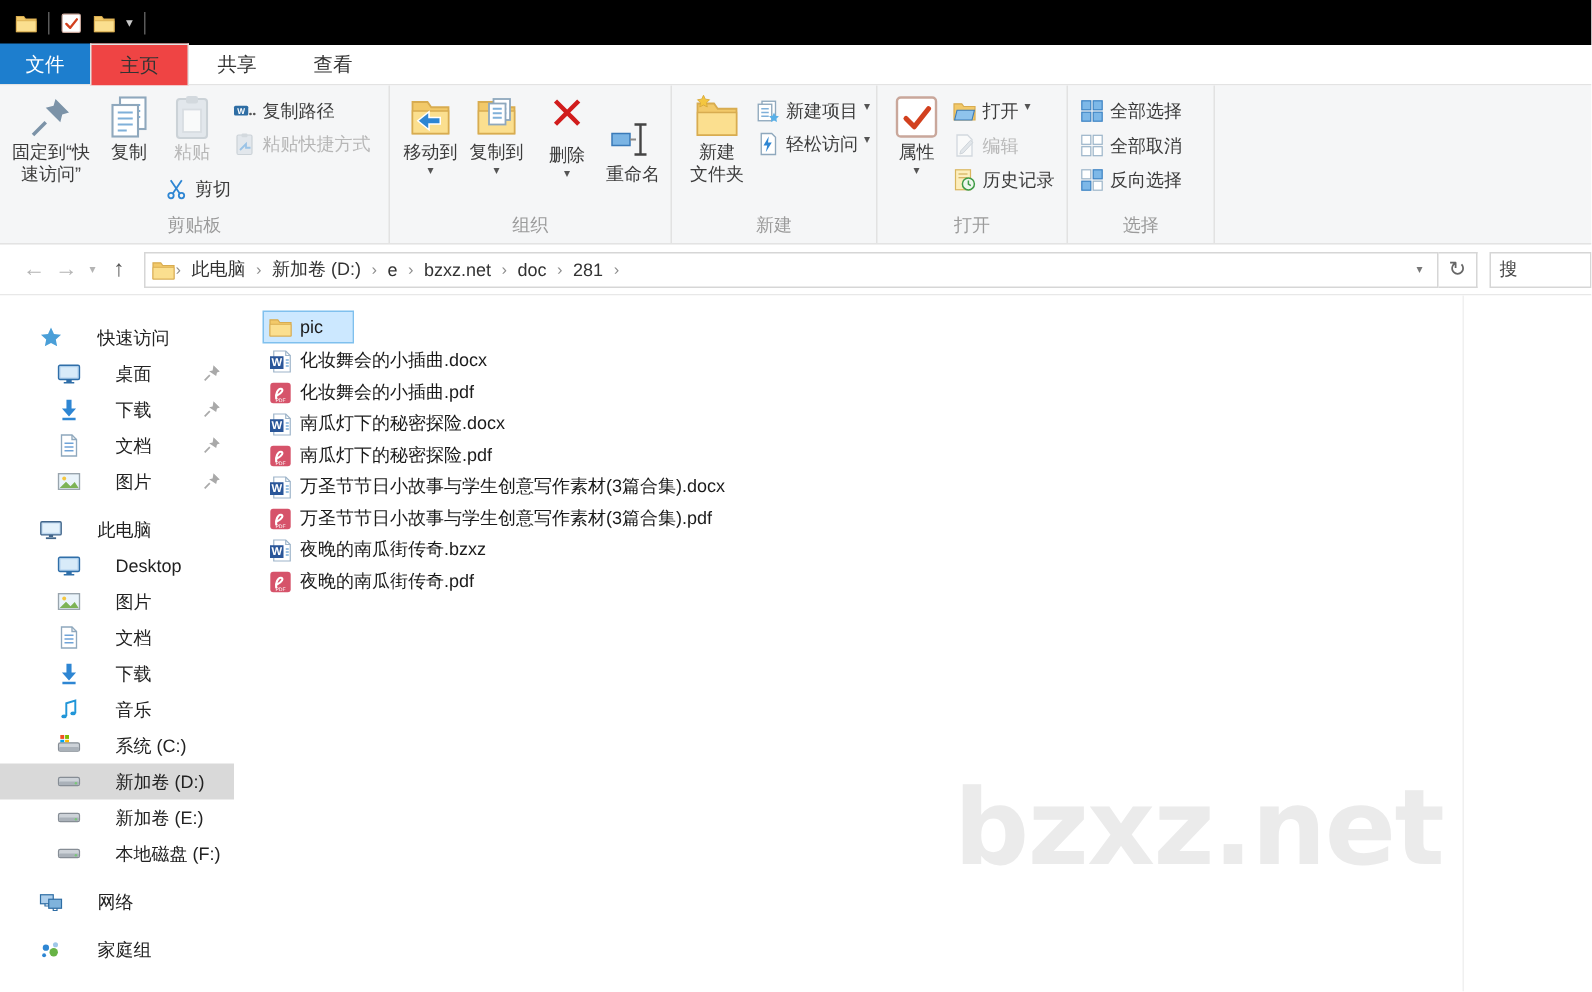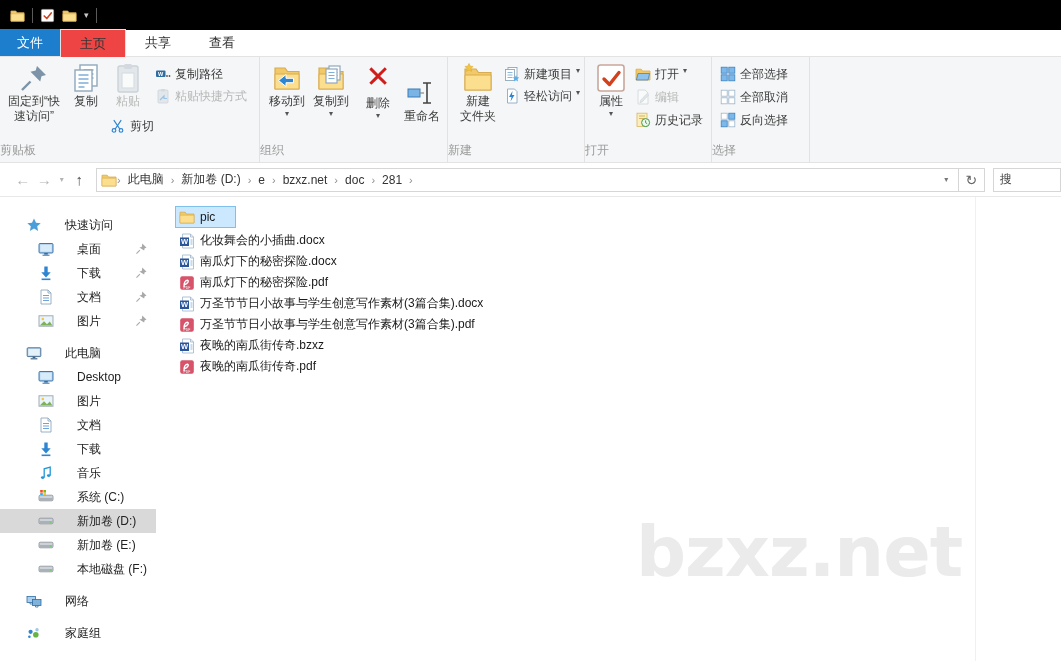--- a/index.html
+++ b/index.html
@@ -17,21 +17,21 @@
 
   
   .tabrow{height:27px;background:#fff;display:flex;align-items:flex-end;border-bottom:1px solid #e3e3e3}
   .tab{height:27px;display:flex;align-items:center;padding:0 19px;font-size:13px;color:#333;cursor:default}
   .tab.file-tab{background:#1d7ece;color:#fff;padding:0 17px}
   .tab.active{background:#ef4444;border:1px solid #e3e3e3;border-bottom:none;margin-bottom:-1px;height:28px}
 
   
   .ribbon{position:relative;height:106px;background:#f5f6f7;border-bottom:1px solid #e3e3e3;font-size:12px;color:#444}
   .rgroup{position:absolute;top:0;height:100%;border-right:1px solid #e2e2e2}
-  .glabel{position:absolute;bottom:3px;left:0;width:100%;text-align:left;color:#9b9b9b;font-size:12px}
+  .glabel{position:absolute;bottom:3px;left:0;width:100%;text-align:center;color:#9b9b9b;font-size:12px}
   .lbtn{position:absolute;display:flex;flex-direction:column;align-items:center;text-align:center;line-height:15px;color:#3c3c3c}
   .sbtn{position:absolute;display:flex;align-items:flex-start;gap:4px;height:20px;color:#3c3c3c;white-space:nowrap}
   .dd{font-size:8px;color:#555;line-height:8px;margin-top:1px}
   .disabled{color:#b7b7b7}
   .disabled svg{opacity:.45}
   .bigx{font-size:30px;font-weight:bold;color:#d11c1c;line-height:30px}
 
   
   .addrrow{height:34px;background:#fff;border-bottom:1px solid #e8e8e8;display:flex;align-items:center;padding-left:12px}
   .nav{font-size:15px;color:#b4b4b4;width:22px;text-align:center}
@@ -47,21 +47,21 @@
 
   
   .main{position:relative;height:464px;background:#fff}
   .sidebar{position:absolute;left:0;top:0;width:156px;height:100%;padding-top:16px;font-size:12px;color:#222}
   .srow{position:relative;height:24px;display:flex;align-items:center;gap:23px}
   .srow.head{padding-left:26px}
   .srow.child{padding-left:38px}
   .srow.sel{background:#d9d9d9}
   .sgap{height:8px}
   .filepane{position:absolute;left:156px;top:0;right:0;height:100%;padding:10px 0 0 20px;font-size:12px;color:#1a1a1a}
-  .frow{height:21px;display:flex;align-items:flex-start}
+  .frow{height:21px;display:flex;align-items:center}
   .fitem{display:inline-flex;align-items:center;gap:5px;padding:2px 8px 2px 3px}
   .fitem.selected{background:#cce8ff;outline:1px solid #7fc0ee;padding-right:20px}
   .watermark{position:absolute;left:636px;top:314px;font-size:70px;font-weight:bold;letter-spacing:-1px;color:#ebebeb;font-family:"DejaVu Sans","Liberation Sans",sans-serif}
   .panediv{position:absolute;left:975px;top:0;bottom:0;width:1px;background:#f0f0f0}
 </style>
 </head>
 <body>
 
 <svg width="0" height="0" style="position:absolute">
 <defs>
@@ -592,20 +592,28 @@
       <span class="fitem">
         <svg class="i16">
             <use href="#sym-word"></use>
           </svg>
         <span>化妆舞会的小插曲.docx</span>
       </span>
     </div>
     <div class="frow">
       <span class="fitem">
         <svg class="i16">
+            <use href="#sym-pdf"></use>
+          </svg>
+        <span>化妆舞会的小插曲.pdf</span>
+      </span>
+    </div>
+    <div class="frow">
+      <span class="fitem">
+        <svg class="i16">
             <use href="#sym-word"></use>
           </svg>
         <span>南瓜灯下的秘密探险.docx</span>
       </span>
     </div>
     <div class="frow">
       <span class="fitem">
         <svg class="i16">
             <use href="#sym-pdf"></use>
           </svg>

